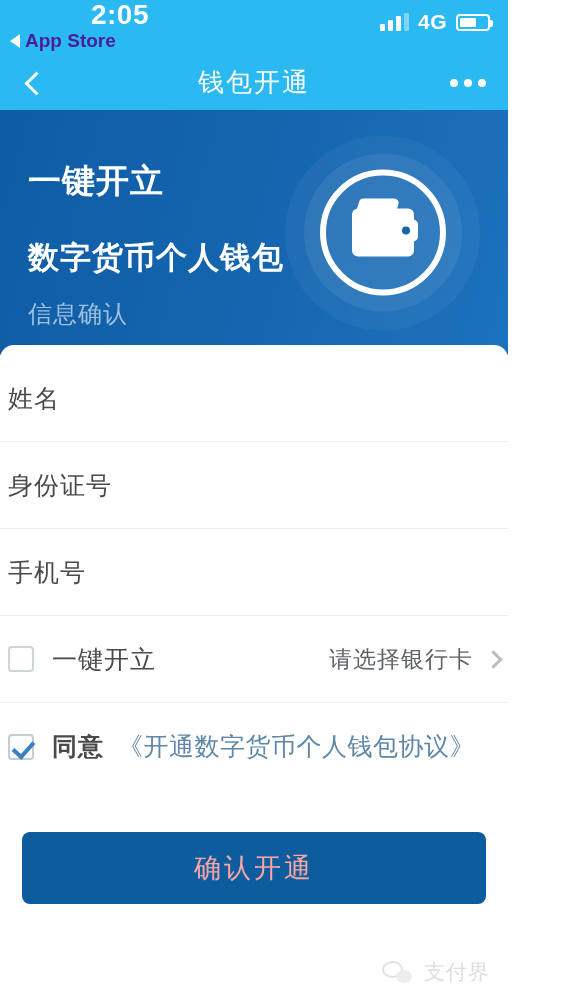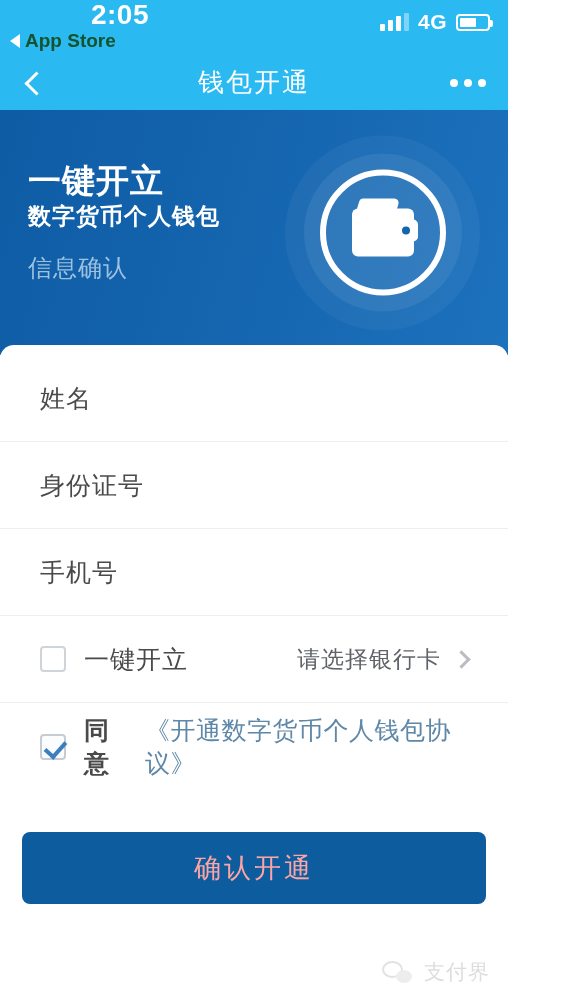--- a/index.html
+++ b/index.html
@@ -14,21 +14,21 @@
   
   .statusbar{
     position:relative; height:55px; background:#2ab9f0; width:100%;
   }
   .sb-time{
     position:absolute; left:0; top:-1px; width:240px; text-align:center;
     color:#ffffff; font-size:28px; font-weight:bold; letter-spacing:0.5px;
   }
   .sb-return{
     position:absolute; left:10px; top:30px;
-    color:#14532d; font-size:19px; font-weight:bold;
+    color:#4c1d95; font-size:19px; font-weight:bold;
     display:flex; align-items:center; gap:5px;
   }
   .sb-return .tri{
     width:0;height:0;border-top:7px solid transparent;border-bottom:7px solid transparent;
     border-right:10px solid #ffffff; display:inline-block;
   }
   .sb-right{
     position:absolute; right:18px; top:10px; display:flex; align-items:center; gap:9px;
   }
   .bars{ display:flex; align-items:flex-end; gap:3px; height:18px; }
@@ -73,21 +73,21 @@
   .hero{
     position:relative; height:245px; width:100%;
     background:linear-gradient(105deg,#0e5ca4 0%,#1464ae 45%,#1d72bd 100%);
     overflow:hidden;
   }
   .hero-text{ position:absolute; left:28px; top:50px; }
   .hero-l1,.hero-l2{
     color:#ffffff; font-weight:bold; line-height:1.28; letter-spacing:1px;
   }
   .hero-l1{ font-size:33px; }
-  .hero-l2{ font-size:23px; }
+  .hero-l2{ font-size:31px;margin-top:36px; }
   .hero-sub{
     color:#9dc2e0; font-size:24px; margin-top:20px; letter-spacing:1px;
   }
   .wallet-wrap{
     position:absolute; right:28px; top:50%; transform:translateY(-50%);
     width:195px; height:195px; display:flex; align-items:center; justify-content:center;
   }
   .ring-o{
     position:absolute; width:195px;height:195px;border-radius:50%;
     background:rgba(255,255,255,0.045);
@@ -118,21 +118,21 @@
     border-radius:50%; background:#1464ae;
   }
 
   
   .card{
     position:relative; background:#ffffff;
     border-radius:14px 14px 0 0; margin-top:-10px; padding-top:10px;
   }
   .row{
     position:relative; height:87px; display:flex; align-items:center;
-    padding:0 40px; border-bottom:1px solid #eceff1;
+    padding:0 8px; border-bottom:1px solid #eceff1;
   }
   .row-label{ font-size:25px; color:#4a4a4a; letter-spacing:1px; }
   .row .spacer{ flex:1; }
   .row-value{ font-size:23px; color:#5f6368; letter-spacing:1px; }
   .chev{
     margin-left:14px; width:13px;height:13px;
     border-top:3px solid #b9bdc2; border-right:3px solid #b9bdc2;
     transform:rotate(45deg);
   }
   .cb{

